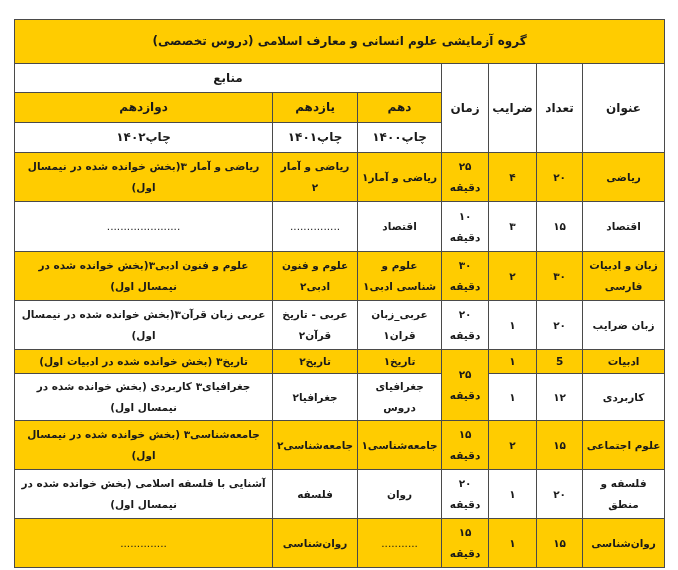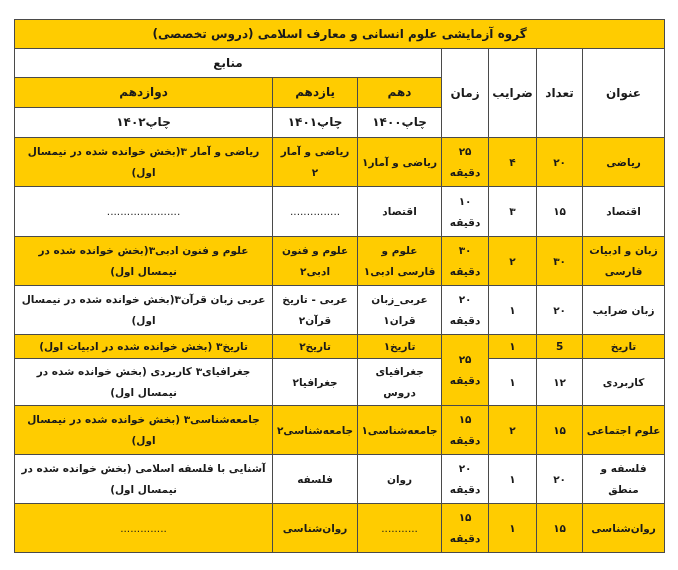--- a/index.html
+++ b/index.html
@@ -28,21 +28,21 @@
     <col style="width:82px">
     <col style="width:46px">
     <col style="width:48px">
     <col style="width:47px">
     <col style="width:84px">
     <col style="width:85px">
     <col style="width:258px">
   </colgroup>
 
   <tbody>
-      <tr style="height:29px">
+      <tr style="height:44px">
     <td class="y title" colspan="7">گروه آزمایشی علوم انسانی و معارف اسلامی (دروس تخصصی)</td>
   </tr>
 
   <tr style="height:29px">
     <td class="w hdr" rowspan="3">عنوان</td>
     <td class="w hdr" rowspan="3">تعداد</td>
     <td class="w hdr" rowspan="3">ضرایب</td>
     <td class="w hdr" rowspan="3">زمان</td>
     <td class="w hdr" colspan="3" style="border-bottom:none;">منابع</td>
   </tr>
@@ -75,37 +75,37 @@
     <td>اقتصاد</td>
     <td class="dots">...............</td>
     <td class="dots">......................</td>
   </tr>
 
   <tr class="y" style="height:49px">
     <td>زبان و ادبیات فارسی</td>
     <td>۳۰</td>
     <td>۲</td>
     <td>۳۰ دقیقه</td>
-    <td>علوم و فارسی ادبی۱</td>
+    <td>علوم و شناسی ادبی۱</td>
     <td>علوم و فنون ادبی۲</td>
     <td>علوم و فنون ادبی۳(بخش خوانده شده در نیمسال اول)</td>
   </tr>
 
   <tr class="w" style="height:49px">
     <td>زبان ضرایب</td>
     <td>۲۰</td>
     <td>۱</td>
     <td>۲۰ دقیقه</td>
     <td>عربی_زبان قران۱</td>
     <td>عربی - تاریخ قرآن۲</td>
     <td>عربی زبان قرآن۳(بخش خوانده شده در نیمسال اول)</td>
   </tr>
 
   <tr class="y" style="height:24px">
-    <td>تاریخ</td>
+    <td>ادبیات</td>
     <td>5</td>
     <td>۱</td>
     <td class="y" rowspan="2">۲۵ دقیقه</td>
     <td>تاریخ۱</td>
     <td>تاریخ۲</td>
     <td>تاریخ۳ (بخش خوانده شده در ادبیات اول)</td>
   </tr>
 
   <tr class="w" style="height:47px">
     <td>کاربردی</td>

